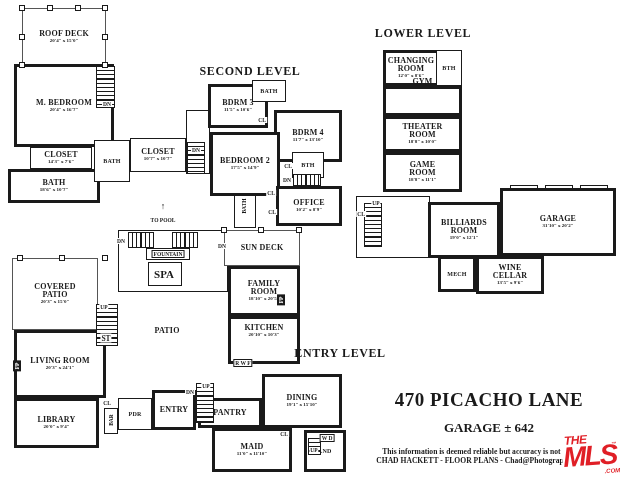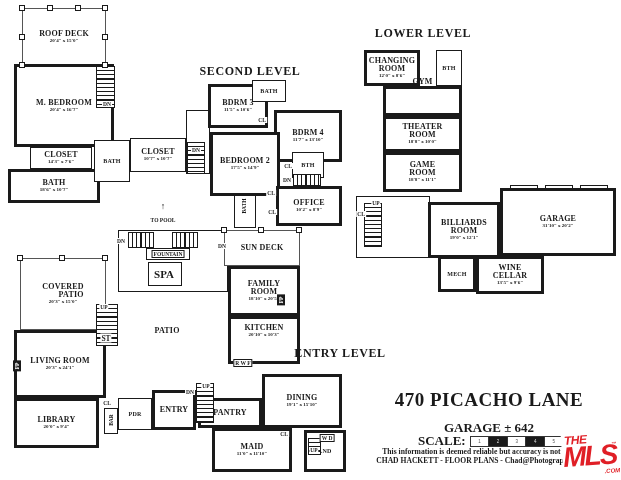--- a/index.html
+++ b/index.html
@@ -110,21 +110,21 @@
         <div class="rn">BEDROOM 2</div>
         <div class="rd">17'5" x 14'9"</div>
       </div>
       <div class="room thin small" style="left: 292px; top: 152px; width: 32px; height: 26px;">
         <div class="rn">BTH</div>
       </div>
       <div class="room " style="left: 276px; top: 186px; width: 66px; height: 40px;">
         <div class="rn">OFFICE</div>
         <div class="rd">10'2" x 8'9"</div>
       </div>
-      <div class="room " style="left: 364px; top: 50px; width: 56px; height: 36px;">
+      <div class="room " style="left: 383px; top: 50px; width: 56px; height: 36px;">
         <div class="rn">CHANGING
 ROOM</div>
         <div class="rd">12'0" x 8'6"</div>
       </div>
       <div class="room thin small" style="left: 436px; top: 50px; width: 26px; height: 36px;">
         <div class="rn">BTH</div>
       </div>
       <div class="room " style="left: 383px; top: 86px; width: 79px; height: 30px; gap: 32px;">
         <div class="rn">GYM</div>
         <div class="rd">18'8" x 9'0"</div>
@@ -164,21 +164,21 @@
 ROOM</div>
         <div class="rd">18'10" x 20'5"</div>
       </div>
       <div class="room top" style="left: 228px; top: 316px; width: 72px; height: 48px;">
         <div class="rn">KITCHEN</div>
         <div class="rd">20'10" x 10'3"</div>
       </div>
       <div class="room open" style="left: 106px; top: 288px; width: 122px; height: 86px;">
         <div class="rn">PATIO</div>
       </div>
-      <div class="room deck" style="left: 20px; top: 258px; width: 86px; height: 72px; text-align: right;">
+      <div class="room deck" style="left: 12px; top: 258px; width: 86px; height: 72px;">
         <div class="rn">COVERED
 PATIO</div>
         <div class="rd">20'3" x 15'0"</div>
       </div>
       <div class="room " style="left: 14px; top: 330px; width: 92px; height: 68px;">
         <div class="rn">LIVING ROOM</div>
         <div class="rd">20'3" x 24'1"</div>
       </div>
       <div class="room " style="left: 14px; top: 398px; width: 85px; height: 50px;">
         <div class="rn">LIBRARY</div>
@@ -256,30 +256,20 @@
       <div class="plbl boxed" style="left: 327px; top: 438px;">W D</div>
       <div class="plbl" style="left: 314px; top: 450px;">UP</div>
       <div class="lvl" style="left: 250px; top: 71px;">SECOND LEVEL</div>
       <div class="lvl" style="left: 423px; top: 33px;">LOWER LEVEL</div>
       <div class="lvl" style="left: 340px; top: 353px;">ENTRY LEVEL</div>
     </div>
 
   <div class="tb addr" style="left:489px;top:400px;">470 PICACHO LANE</div>
   <div class="tb sub" style="left:489px;top:428px;">GARAGE ± 642</div>
 
-  <div class="scale-row">
-    <span class="scale-label">SCALE:</span>
-    <div class="scale-bar" id="scalebar">
-        <div class="scale-seg">1</div>
-        <div class="scale-seg dark">2</div>
-        <div class="scale-seg">3</div>
-        <div class="scale-seg dark">4</div>
-        <div class="scale-seg">5</div>
-      </div>
-  </div>
 
   <div class="disc" style="left:480px;top:447px;">This information is deemed reliable but accuracy is not guar</div>
   <div class="disc" style="left:474px;top:456px;">CHAD HACKETT - FLOOR PLANS - Chad@Photography</div>
 
   <div class="mls">
     <span class="the">THE</span>
     <span class="big">MLS</span>
     <span class="tm">™</span>
     <span class="com">.COM</span>
   </div>

